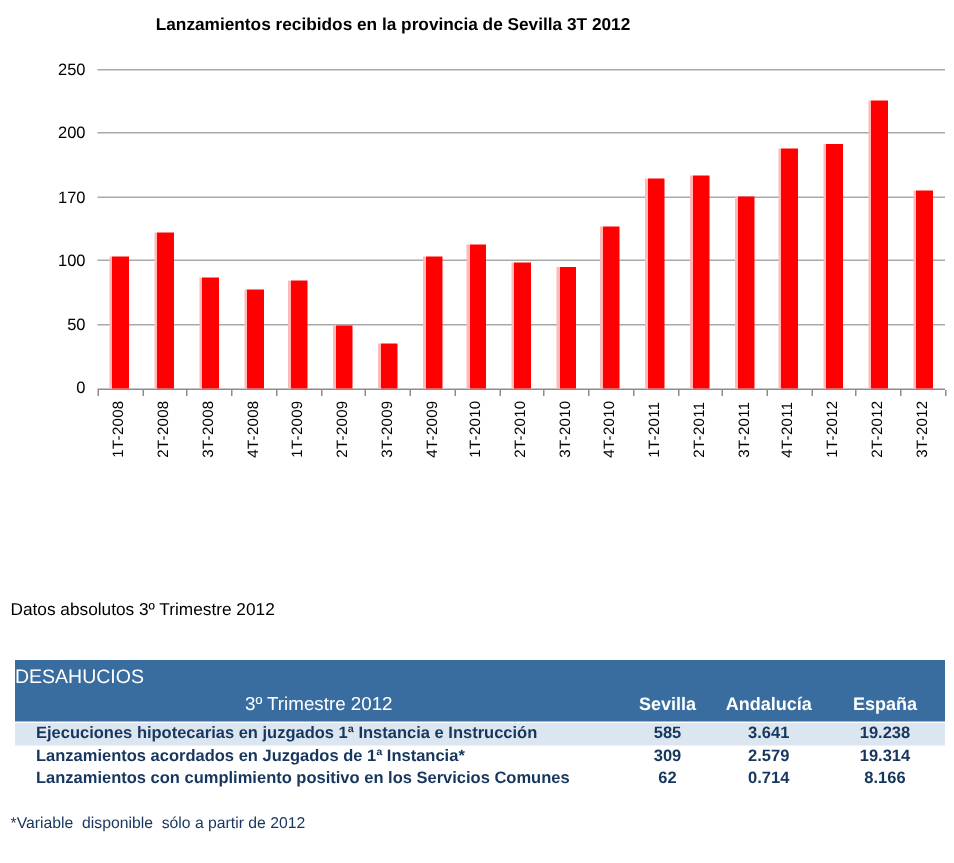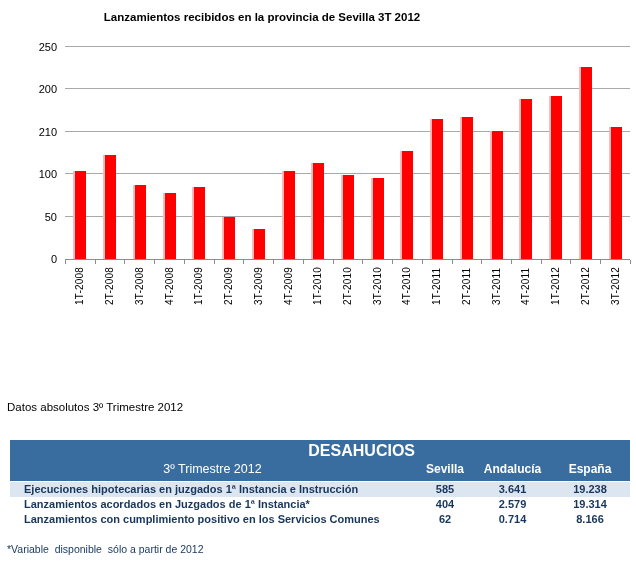--- a/index.html
+++ b/index.html
@@ -30,21 +30,21 @@
   .xlab-slot{flex:1;display:flex;justify-content:center;}
   .xlab{
     writing-mode:vertical-rl;transform:rotate(180deg);
     font-size:10px;color:#000;letter-spacing:0.2px;white-space:nowrap;
   }
   
   .sec-heading{position:absolute;left:7px;top:401px;font-size:11.5px;font-weight:normal;color:#000;}
   .dtable{position:absolute;left:10px;top:440px;width:620px;}
   .thead{background:var(--hdr);color:#fff;padding:2px 0 3px 0;}
   .t-row{display:grid;grid-template-columns:405px 60px 75px 80px;height:18px;line-height:18px;}
-  .t-title{grid-column:1;text-align:right;font-weight:bold;font-size:16px;}
+  .t-title{grid-column:1;text-align:left;font-weight:normal;font-size:13px;}
   .t-subtitle{text-align:center;font-size:12.5px;}
   .t-col{text-align:center;font-weight:bold;font-size:12px;}
   #tbody{margin-top:1px;}
   .trow{
     display:grid;grid-template-columns:405px 60px 75px 80px;
     height:15px;line-height:15px;font-size:11px;font-weight:bold;color:var(--navy);
   }
   .trow.alt{background:var(--altrow);}
   .trow .lbl{padding-left:14px;white-space:nowrap;overflow:hidden;}
   .trow .val{text-align:center;}
@@ -56,21 +56,21 @@
 </head>
 <body>
 
 <div>
 
   <div class="chart-title">Lanzamientos recibidos en la provincia de Sevilla 3T 2012</div>
   <div id="ylabels">
       <div class="ylab" style="top: 252px;">0</div>
       <div class="ylab" style="top: 209.6px;">50</div>
       <div class="ylab" style="top: 167.2px;">100</div>
-      <div class="ylab" style="top: 124.8px;">210</div>
+      <div class="ylab" style="top: 124.8px;">170</div>
       <div class="ylab" style="top: 82.4px;">200</div>
       <div class="ylab" style="top: 40px;">250</div>
     </div>
   <div id="plot">
       <div class="gridline" style="bottom: 42.4px;"></div>
       <div class="gridline" style="bottom: 84.8px;"></div>
       <div class="gridline" style="bottom: 127.2px;"></div>
       <div class="gridline" style="bottom: 169.6px;"></div>
       <div class="gridline" style="bottom: 212px;"></div>
       <div class="bars">
@@ -230,21 +230,21 @@
     </div>
     <div id="tbody">
         <div class="trow alt">
           <div class="lbl">Ejecuciones hipotecarias en juzgados 1ª Instancia e Instrucción</div>
           <div class="val">585</div>
           <div class="val">3.641</div>
           <div class="val">19.238</div>
         </div>
         <div class="trow">
           <div class="lbl">Lanzamientos acordados en Juzgados de 1ª Instancia*</div>
-          <div class="val">404</div>
+          <div class="val">309</div>
           <div class="val">2.579</div>
           <div class="val">19.314</div>
         </div>
         <div class="trow">
           <div class="lbl">Lanzamientos con cumplimiento positivo en los Servicios Comunes</div>
           <div class="val">62</div>
           <div class="val">0.714</div>
           <div class="val">8.166</div>
         </div>
       </div>

